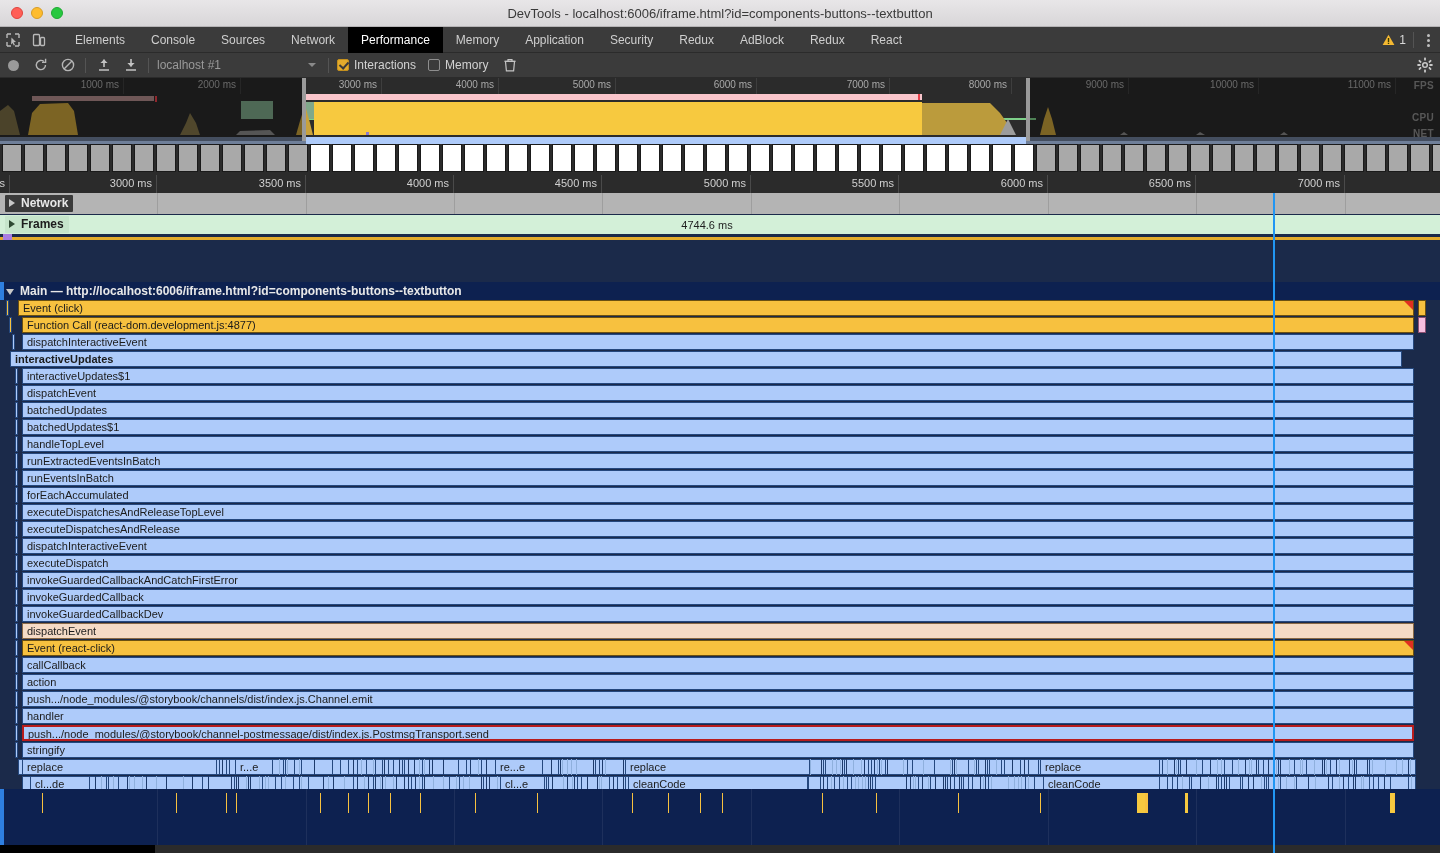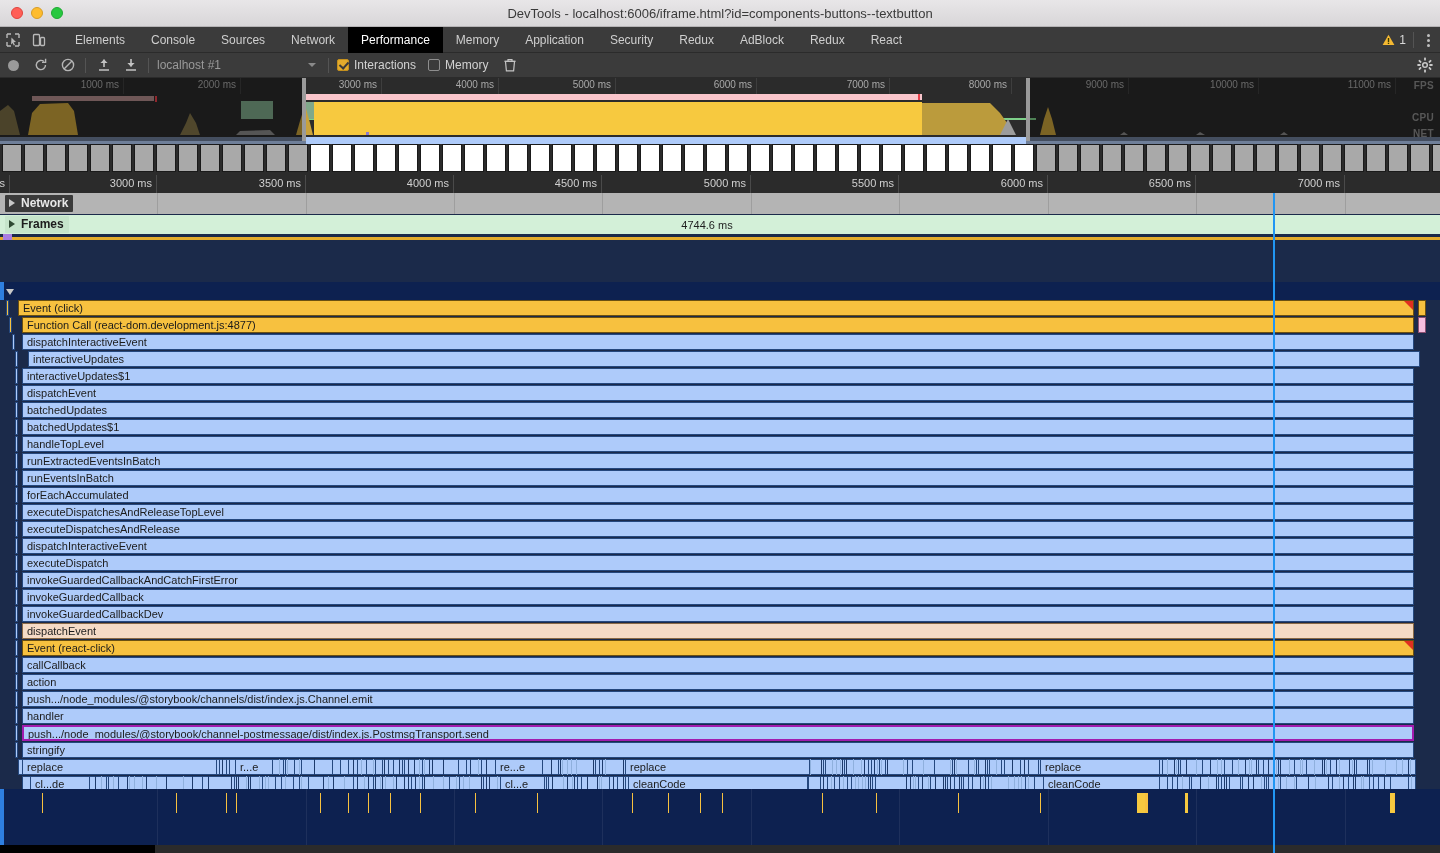--- a/index.html
+++ b/index.html
@@ -142,21 +142,21 @@
   
   .flame-row { position: absolute; left: 0; width: 1440px; height: 17px; }
   .bar {
     position: absolute; top: 0; height: 16px; border: 1px solid #1f3a66;
     font-size: 11px; line-height: 14px; color: #1b1b1b; overflow: hidden;
     white-space: nowrap; padding-left: 4px;
   }
   .bar.blue { background: #aecbfa; border-color: #25487e; }
   .bar.gold { background: #f7c13f; border-color: #6b5010; }
   .bar.peach { background: #f5dbc6; border-color: #8a6a46; }
-  .bar.sel { border: 2px solid #a21caf; }
+  .bar.sel { border: 2px solid #b91c1c; }
   .bar .warn-tri {
     position: absolute; right: 0; top: 0; width: 0; height: 0;
     border-top: 9px solid #e03020; border-left: 9px solid transparent;
   }
   .bar.pink { background: #f6bfe0; border-color: #8b4f72; }
 
   .cursor-line {
     position: absolute; top: 0; width: 2px; background: #2196f3; z-index: 20;
   }
   .gold-mark { position: absolute; background: #f7c13f; }
@@ -508,41 +508,42 @@
 
   <div style="position:absolute;top:44px;left:0;width:1440px;height:3px;background:#e3ab2c;"></div>
   <div style="position:absolute;top:41px;left:3px;width:9px;height:6px;background:#a97fe0;"></div>
 
 
 
   <div class="track-row" style="top:89px; height:18px; background:#0d2150;">
     <div style="position:absolute;left:0;top:0;width:4px;height:18px;background:#2e7fe0;"></div>
     <div class="trk-header" style="padding-left:6px">
       <span class="trk-arrow open"></span>
+      <span class="trk-title">Main — http://localhost:6006/iframe.html?id=components-buttons--textbutton</span>
     </div>
   </div>
 
   <div id="flame-container">
       <div class="flame-row" style="top: 107px;">
         <div style="position: absolute; left: 6px; top: 0px; width: 3px; height: 16px; background: rgb(247, 193, 63); border: 1px solid rgb(37, 72, 126);"></div>
         <div class="bar gold" style="left: 18px; width: 1396px;">Event (click)<span class="warn-tri"></span></div>
         <div class="bar gold" style="left: 1418px; width: 8px;"></div>
       </div>
       <div class="flame-row" style="top: 124px;">
         <div style="position: absolute; left: 9px; top: 0px; width: 3px; height: 16px; background: rgb(247, 193, 63); border: 1px solid rgb(37, 72, 126);"></div>
         <div class="bar gold" style="left: 22px; width: 1392px;">Function Call (react-dom.development.js:4877)</div>
         <div class="bar pink" style="left: 1418px; width: 8px;"></div>
       </div>
       <div class="flame-row" style="top: 141px;">
         <div style="position: absolute; left: 12px; top: 0px; width: 3px; height: 16px; background: rgb(174, 203, 250); border: 1px solid rgb(37, 72, 126);"></div>
         <div class="bar blue" style="left: 22px; width: 1392px;">dispatchInteractiveEvent</div>
       </div>
       <div class="flame-row" style="top: 158px;">
         <div style="position: absolute; left: 15px; top: 0px; width: 3px; height: 16px; background: rgb(174, 203, 250); border: 1px solid rgb(37, 72, 126);"></div>
-        <div class="bar blue" style="left: 28px; width: 1392px;">interactiveUpdates</div>
+        <div class="bar blue" style="left: 10px; width: 1392px; font-weight: bold;">interactiveUpdates</div>
       </div>
       <div class="flame-row" style="top: 175px;">
         <div style="position: absolute; left: 15px; top: 0px; width: 3px; height: 16px; background: rgb(174, 203, 250); border: 1px solid rgb(37, 72, 126);"></div>
         <div class="bar blue" style="left: 22px; width: 1392px;">interactiveUpdates$1</div>
       </div>
       <div class="flame-row" style="top: 192px;">
         <div style="position: absolute; left: 15px; top: 0px; width: 3px; height: 16px; background: rgb(174, 203, 250); border: 1px solid rgb(37, 72, 126);"></div>
         <div class="bar blue" style="left: 22px; width: 1392px;">dispatchEvent</div>
       </div>
       <div class="flame-row" style="top: 209px;">

